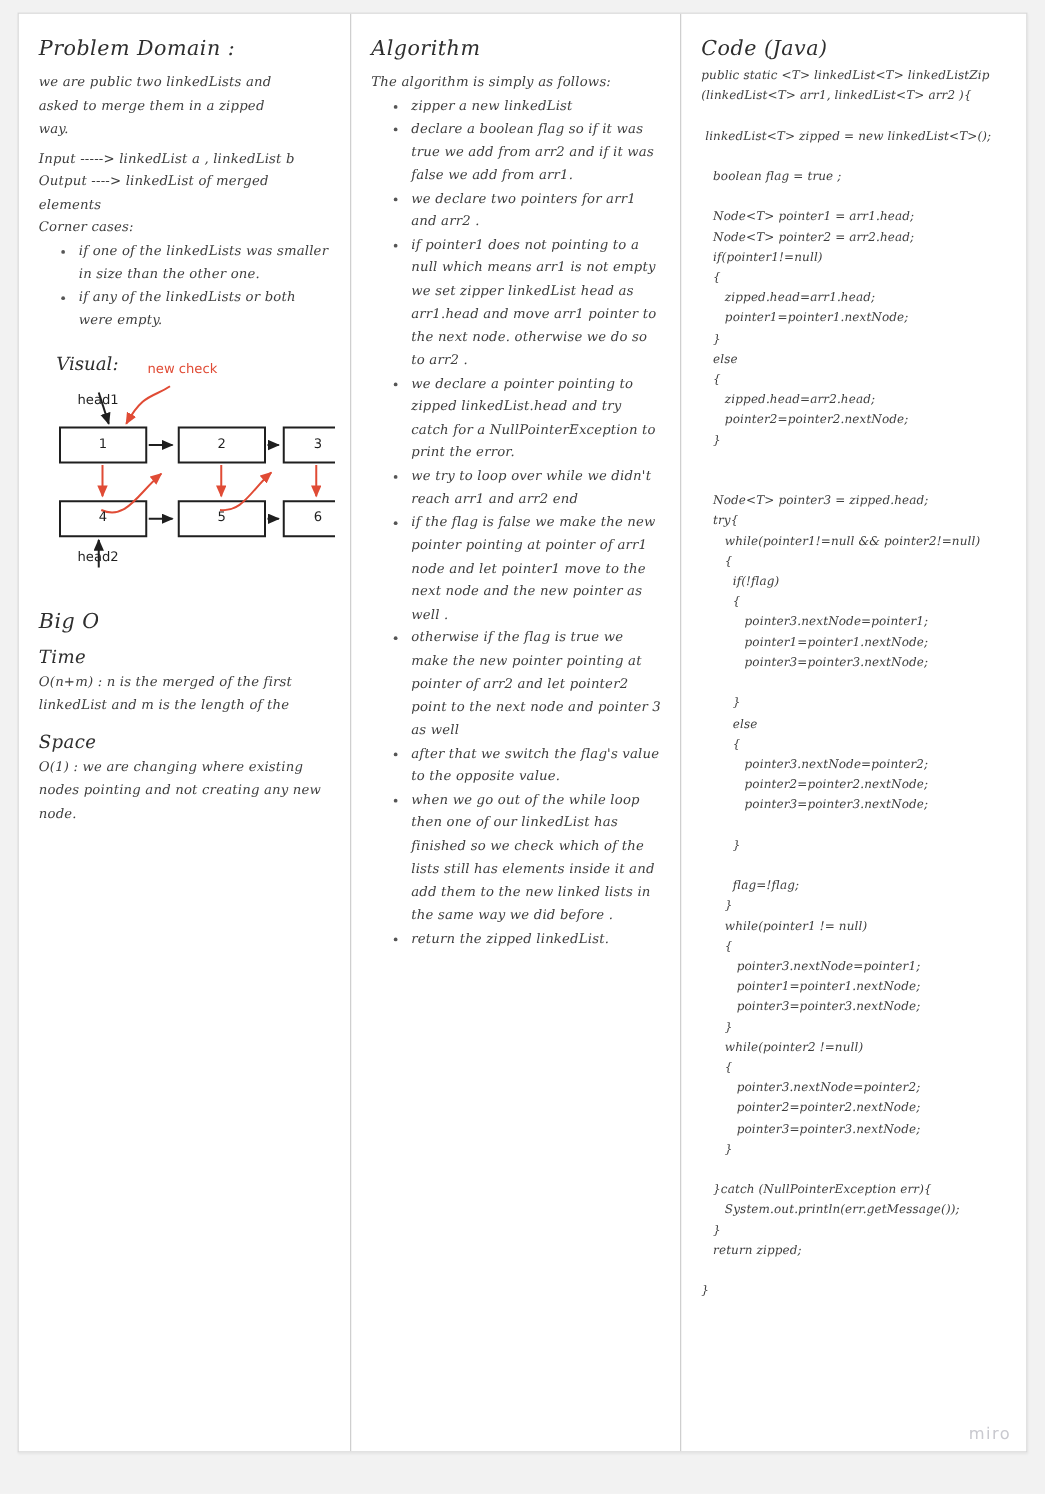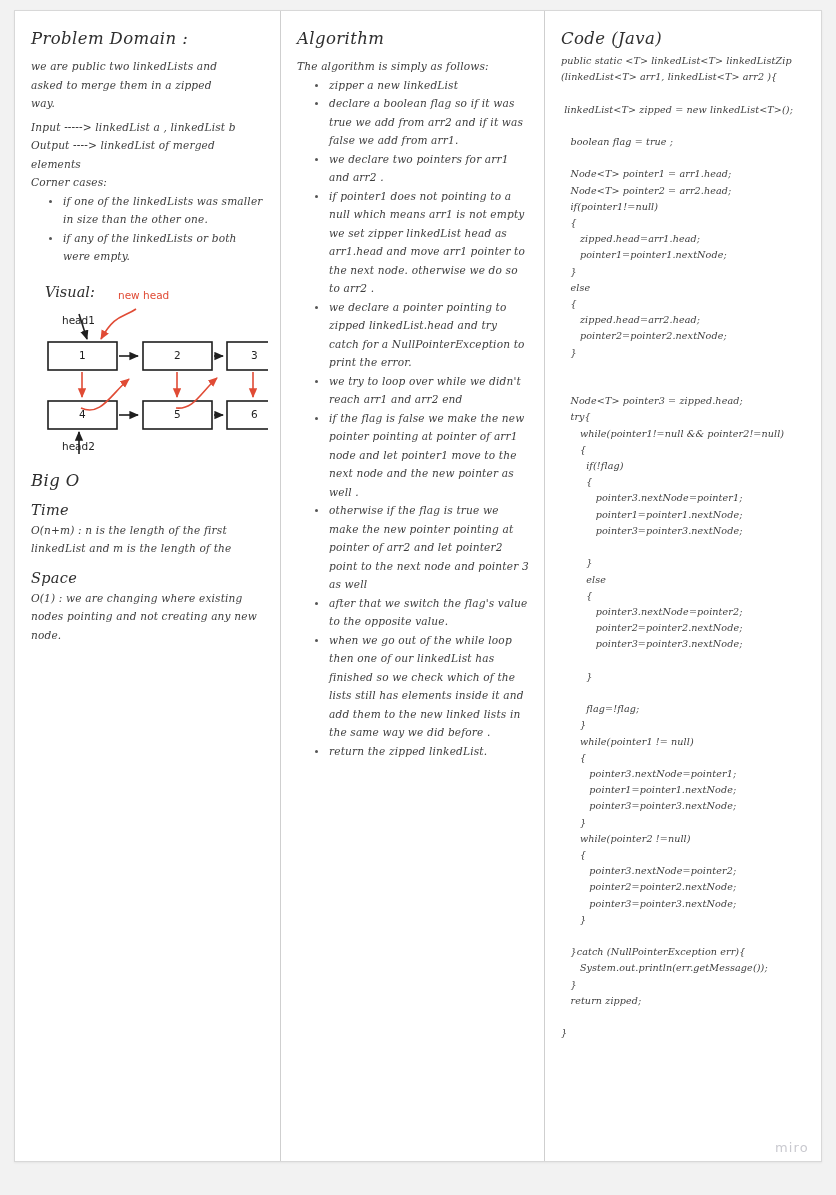--- a/index.html
+++ b/index.html
@@ -203,36 +203,36 @@
 
         <line x1="146" y1="88" x2="146" y2="113" stroke="#e04b35" stroke-width="1.6" marker-end="url(#ahRed)"></line>
 
         <path d="M145,124 C163,126 170,108 186,94" fill="none" stroke="#e04b35" stroke-width="1.6" marker-end="url(#ahRed)"></path>
 
         <line x1="222" y1="88" x2="222" y2="113" stroke="#e04b35" stroke-width="1.6" marker-end="url(#ahRed)"></line>
       </svg>
 
       <span class="lbl-plain" style="left:31px;  top:30px;">head1</span>
       <span class="lbl-plain" style="left:31px;  top:156px;">head2</span>
-      <span class="lbl-red" style="left:87px;  top:5px;">new head</span>
+      <span class="lbl-red" style="left:87px;  top:5px;">new check</span>
 
       <span class="node-num" style="left:48px;  top:65px;">1</span>
       <span class="node-num" style="left:143px; top:65px;">2</span>
       <span class="node-num" style="left:220px; top:65px;">3</span>
 
       <span class="node-num" style="left:48px;  top:124px;">4</span>
       <span class="node-num" style="left:143px; top:124px;">5</span>
       <span class="node-num" style="left:220px; top:124px;">6</span>
     </div>
 
-    <div style="margin-top:12px;">
+    <div style="margin-top:28px;">
       <div class="h-title" style="margin-bottom:4px;">Big O</div>
 
       <div class="h-sub">Time</div>
-      <div class="para">O(n+m) : n is the length of the first</div>
+      <div class="para">O(n+m) : n is the merged of the first</div>
       <div class="para">linkedList  and m is the length of the</div>
 
       <div class="h-sub">Space</div>
       <div class="para">O(1) : we are changing where existing</div>
       <div class="para">nodes pointing and not creating any new</div>
       <div class="para">node.</div>
     </div>
   </div>
 
   <div class="col" id="col-algo">

